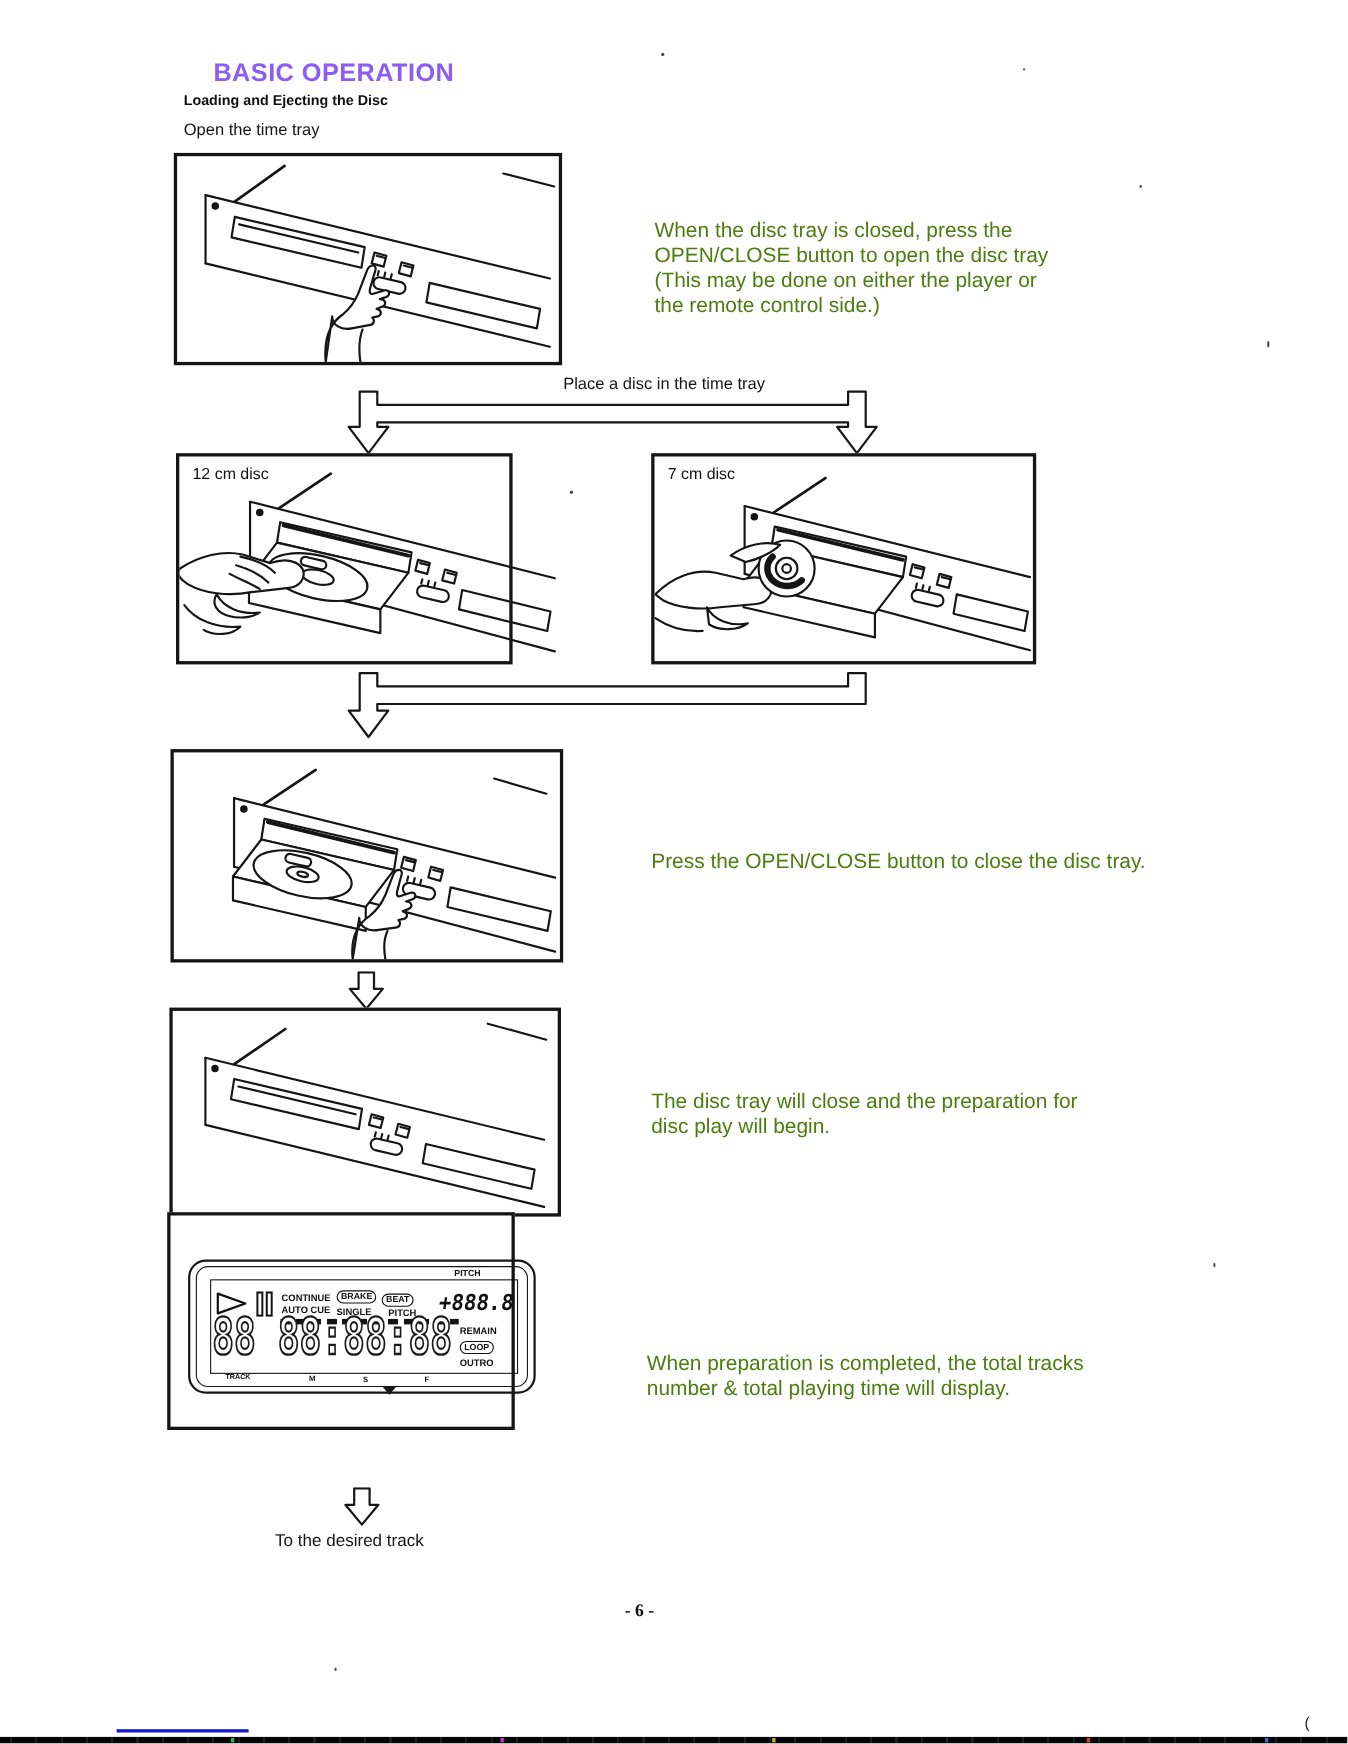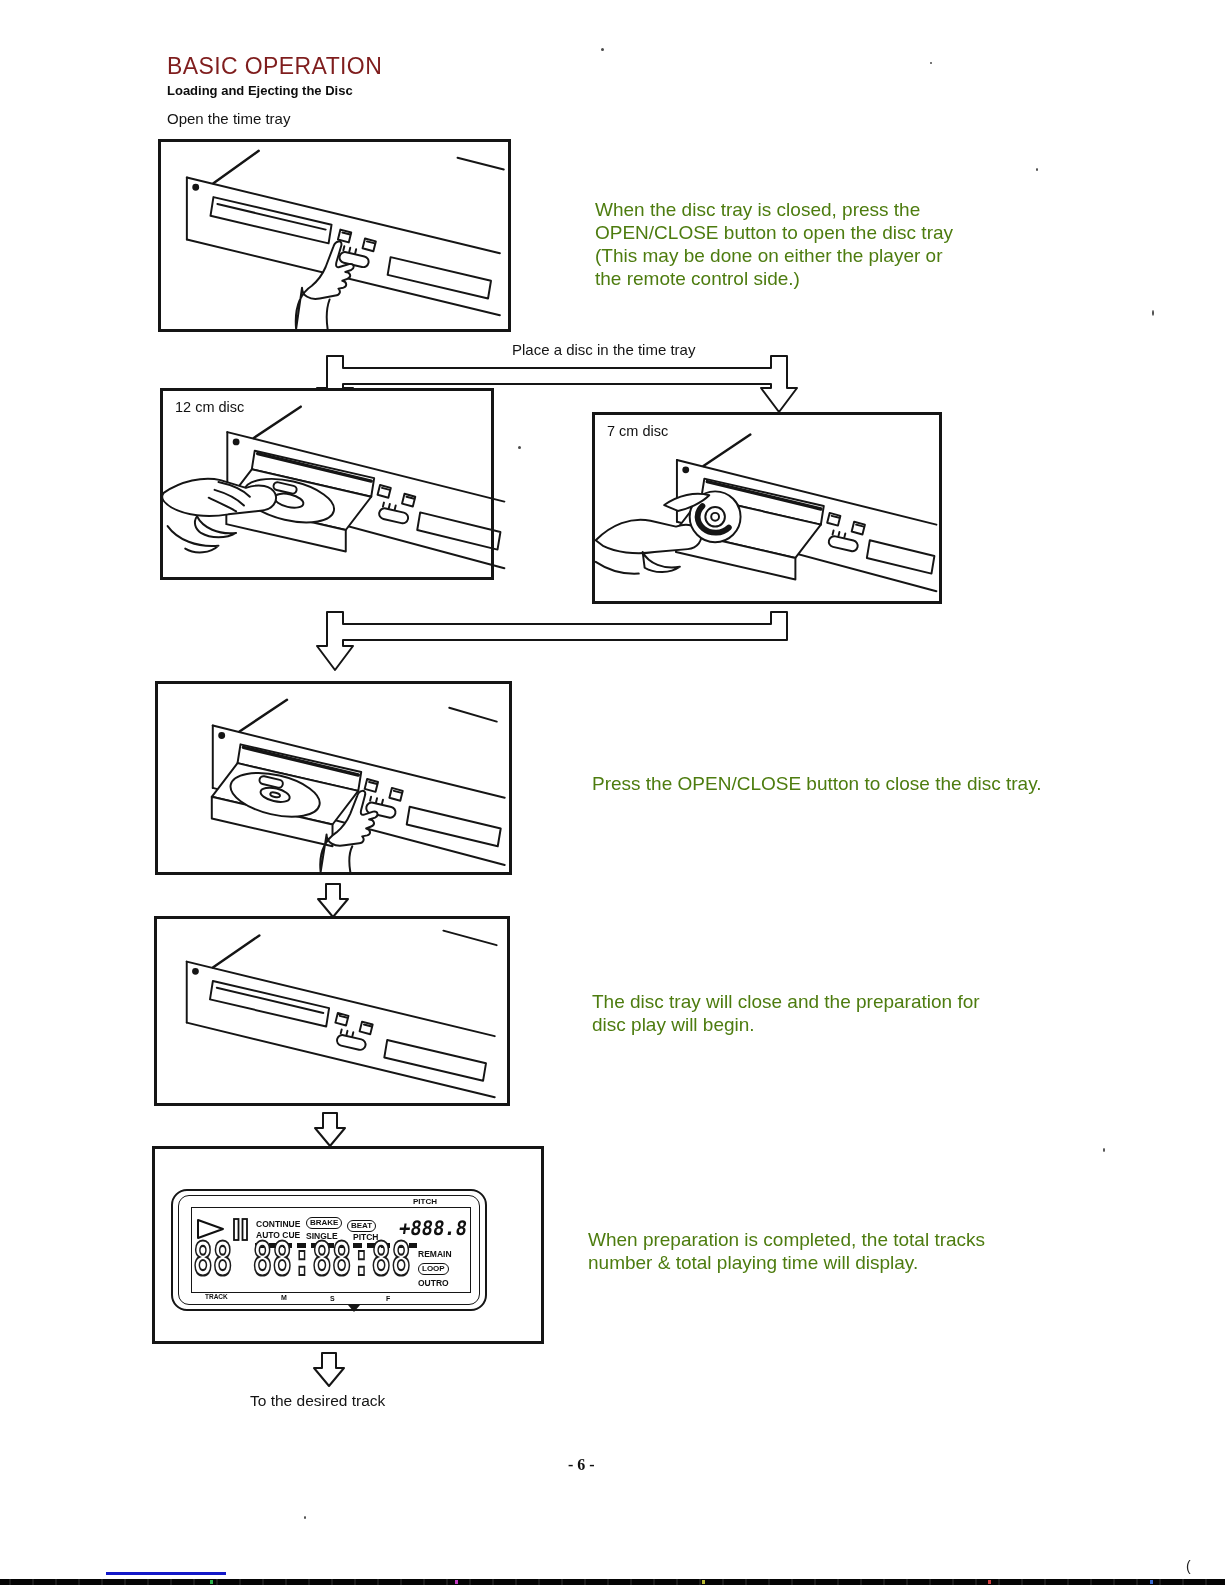--- a/index.html
+++ b/index.html
@@ -1,21 +1,21 @@
 <!DOCTYPE html>
 <html><head>
 <meta charset="utf-8">
 <style>
   html,body{margin:0;padding:0;}
   body{
     width:1225px;height:1585px;position:relative;background:#ffffff;
     font-family:"Liberation Sans", sans-serif;color:#1c1c1c;overflow:hidden;
   }
   .abs{position:absolute;}
-  .title{font-size:23px;font-weight:400;color:#7f1d1d;letter-spacing:.4px;}
+  .title{font-size:23px;font-weight:700;color:#8b5cf6;letter-spacing:.4px;margin-left:27px;}
   .subtitle{font-size:13px;font-weight:700;color:#0d0d0d;}
   .steplabel{font-size:15px;color:#141414;}
   .bodytext{font-size:19px;line-height:23px;color:#4d7c0f;}
   .illubox{border:3px solid #151515;background:#fff;box-sizing:border-box;}
   .boxlabel{font-size:14.5px;font-weight:400;color:#111;}
   .pagenum{font-family:"Liberation Serif", serif;font-weight:700;font-size:16px;color:#111;}
   
   .lcd-outer{position:absolute;left:16px;top:40px;width:316px;height:122px;border:2.5px solid #161616;border-radius:16px;box-sizing:border-box;}
   .lcd-outer2{position:absolute;left:23px;top:46px;width:302px;height:110px;border:1.5px solid #161616;border-radius:11px;box-sizing:border-box;}
   .lcd-screen{position:absolute;left:36px;top:58px;width:280px;height:86px;border:1.5px solid #161616;box-sizing:border-box;}
@@ -63,21 +63,21 @@
 </div>
 
 <div class="abs bodytext" style="left:595px;top:198px;width:378px;">When the disc tray is closed, press the OPEN/CLOSE button to open the disc tray (This may be done on either the player or the remote control side.)</div>
 
 <div class="abs steplabel" style="left:512px;top:341px;">Place a disc in the time tray</div>
 
 <svg class="abs" style="left:315px;top:354px;" width="492" height="64" viewBox="0 0 492 64">
   <path d="M12,2 L28,2 L28,14 L456,14 L456,2 L472,2 L472,34 L482,34 L464,58 L446,34 L456,34 L456,30 L28,30 L28,34 L38,34 L20,58 L2,34 L12,34 Z" fill="#ffffff" stroke="#151515" stroke-width="2" stroke-linejoin="round"></path>
 </svg>
 
-<div class="abs illubox" style="left:160px;top:388px;width:334px;height:192px;">
+<div class="abs illubox" style="left:160px;top:412px;width:306px;height:192px;">
   <div class="abs boxlabel" style="left:12px;top:8px;">12 cm disc</div>
   <svg width="344" height="186" viewBox="0 0 350 190">
     <g stroke="#151515" fill="none" stroke-width="2" stroke-linejoin="round" stroke-linecap="round">
       <path d="M92,48 L140,16" stroke-width="2.5"></path>
       <path d="M65,42 L348,113"></path>
       <path d="M65,42 L65,105"></path>
       <path d="M65,105 L348,181"></path>
       <circle cx="74" cy="52" r="2.5" fill="#151515"></circle>
       <path d="M96,64 L212,92" stroke-width="3.5"></path>
       <path d="M93,61 L215,89 L212,108 L90,80 Z"></path>
@@ -206,21 +206,21 @@
     </g>
   </svg>
 </div>
 
 <div class="abs bodytext" style="left:592px;top:990px;width:400px;">The disc tray will close and the preparation for disc play will begin.</div>
 
 <svg class="abs" style="left:312px;top:1112px;" width="36" height="36" viewBox="0 0 36 36">
   <path d="M11,1 L25,1 L25,16 L33,16 L18,34 L3,16 L11,16 Z" fill="#ffffff" stroke="#151515" stroke-width="2" stroke-linejoin="round"></path>
 </svg>
 
-<div class="abs illubox" style="left:152px;top:1146px;width:392px;height:198px;">
+<div class="abs illubox" style="left:152px;top:1102px;width:316px;height:198px;">
   <div class="lcd-outer"></div>
   <div class="lcd-outer2"></div>
   <div class="lcd-screen"></div>
 
   <div class="lcd-lab" style="left:258px;top:48px;font-size:8px;">PITCH</div>
 
   <svg class="abs" style="left:41px;top:69px;" width="30" height="24" viewBox="0 0 30 24">
     <polygon points="2,2 27,11 2,20" fill="#ffffff" stroke="#101010" stroke-width="2" stroke-linejoin="round"></polygon>
   </svg>
   <svg class="abs" style="left:77px;top:68px;" width="18" height="26" viewBox="0 0 18 26">

